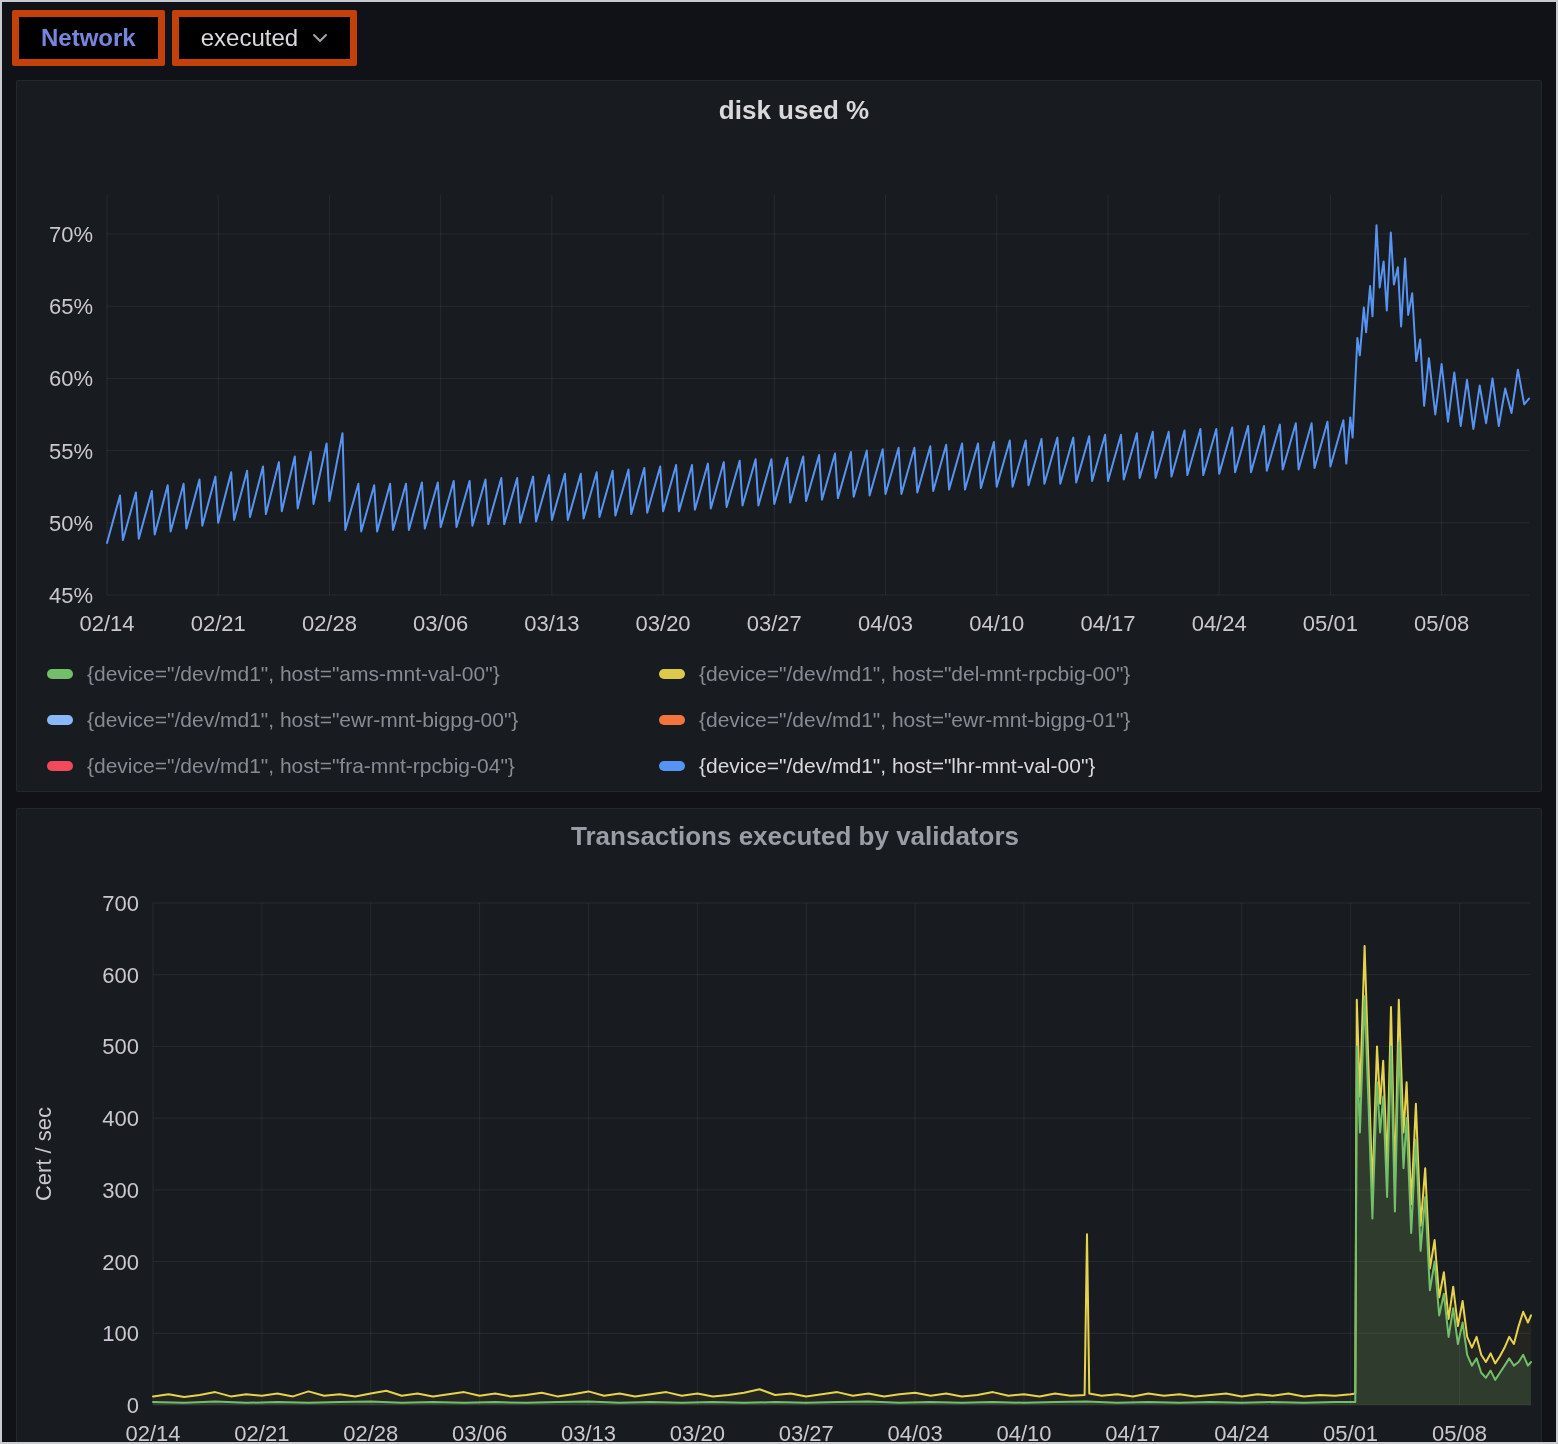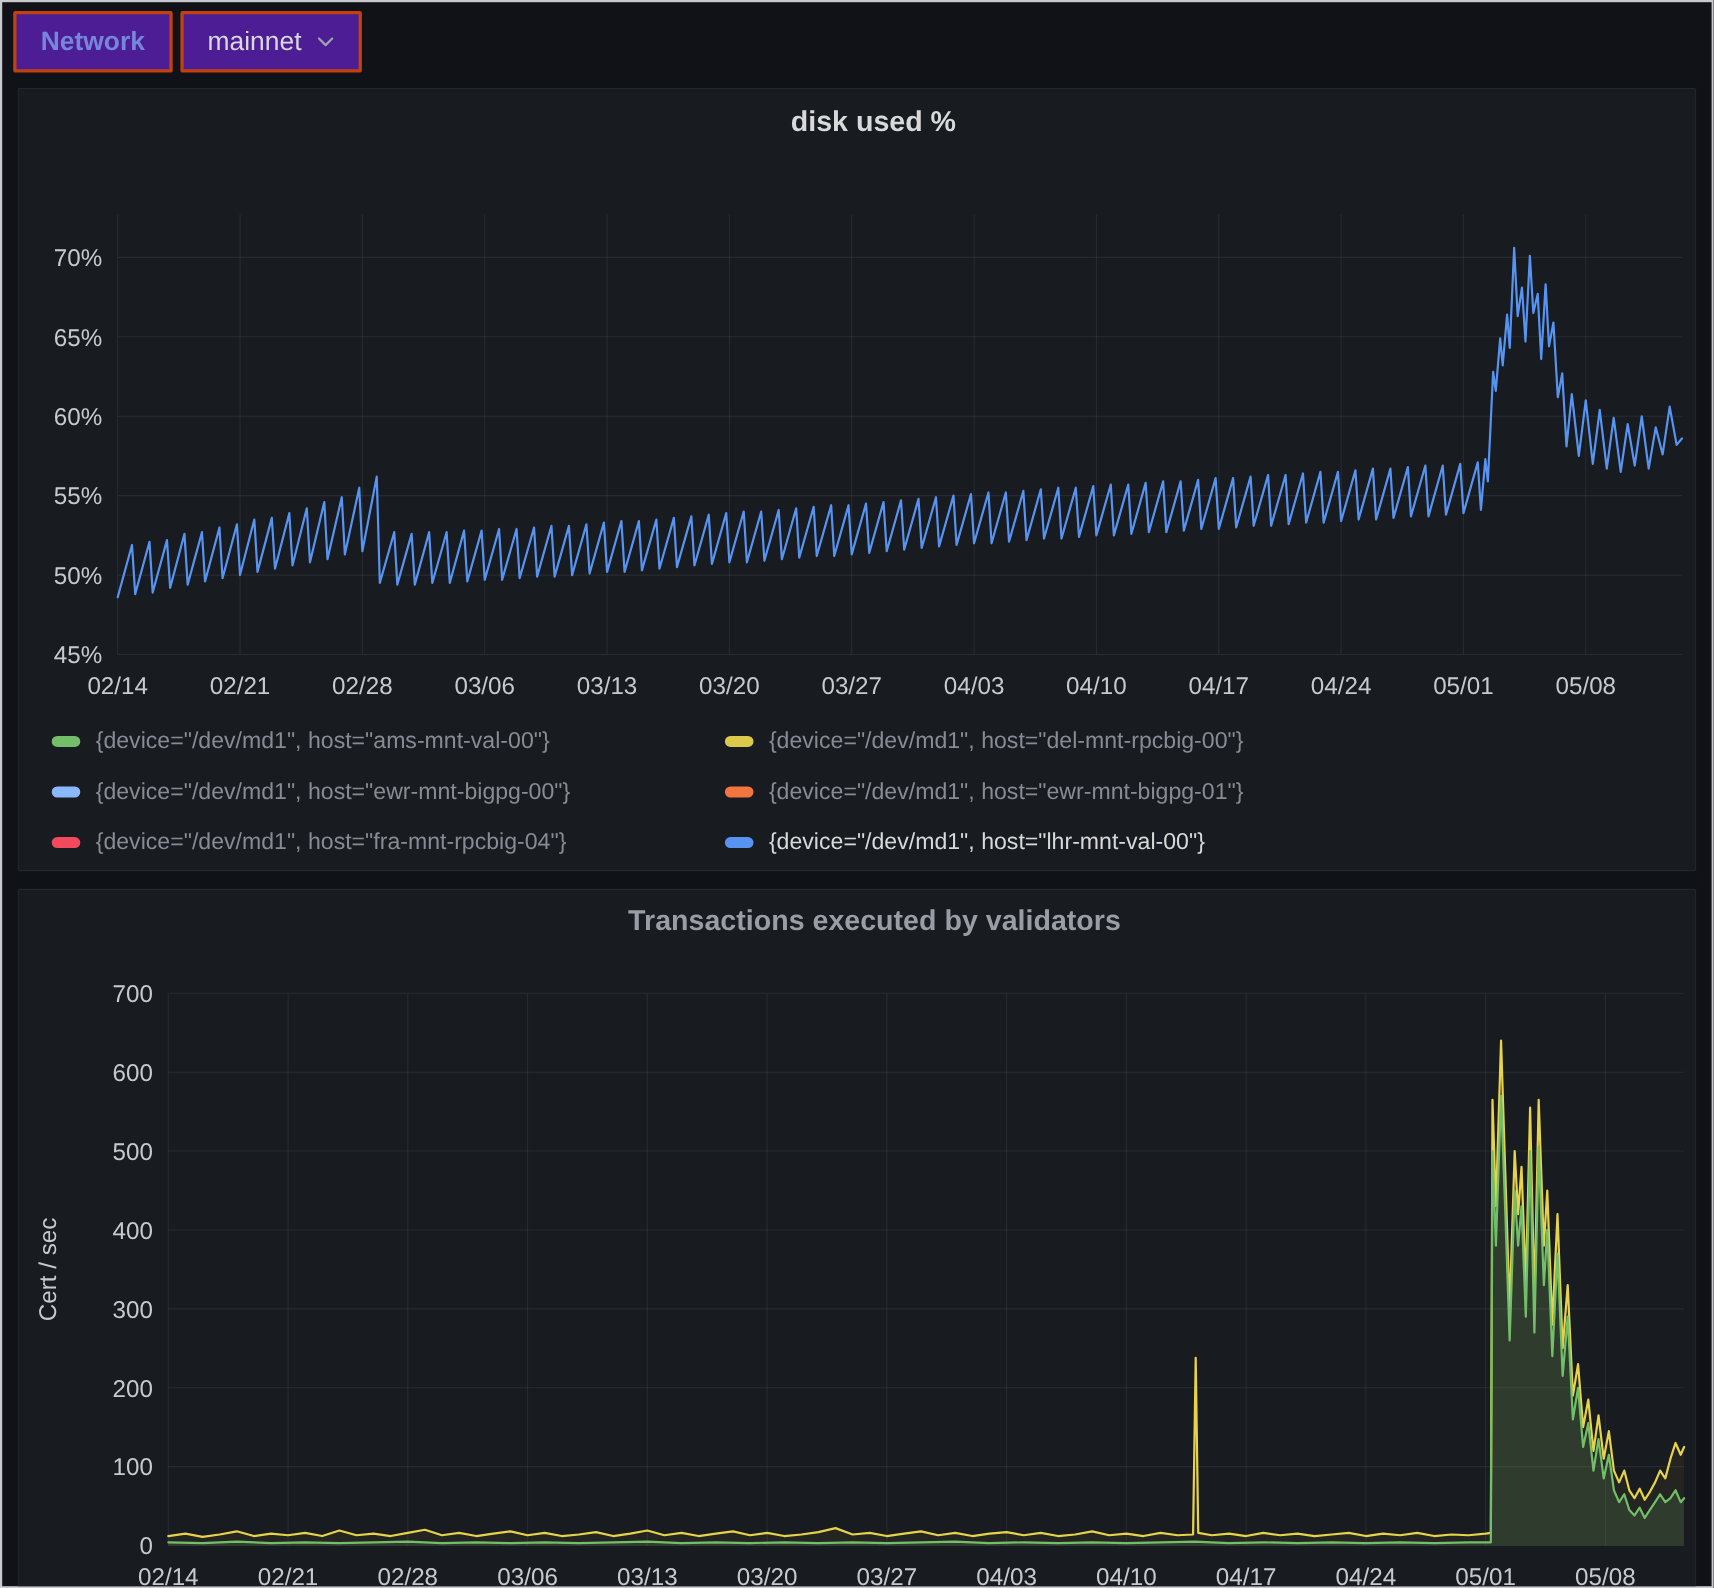--- a/index.html
+++ b/index.html
@@ -8,22 +8,22 @@
     position:relative;width:1558px;height:1444px;
     background:#111217;
     border:2px solid #c9cad0;
     font-family:"Liberation Sans", sans-serif;
     overflow:hidden;
   }
   
   .topbar{display:flex;gap:7px;padding:8px 0 8px 10px;align-items:center;}
   .var-box{
     height:56px;display:flex;align-items:center;
-    padding:0 22px;border:3px solid #c2410c;border-radius:2px;
-    background:#4c1d95;font-size:24px;
+    padding:0 22px;border:7px solid #c2410c;border-radius:2px;
+    background:#000000;font-size:24px;
   }
   .var-label{color:#7686DB;font-weight:600;}
   .var-value{color:#D8D9DA;font-weight:500;display:flex;align-items:center;gap:14px;cursor:pointer;}
   
   .panel{
     margin:0 14px;background:#181B1F;
     border:1px solid rgba(204,204,220,0.07);border-radius:2px;
     position:relative;
   }
   .panel-disk{margin-top:6px;height:712px;}
@@ -49,21 +49,21 @@
 <body>
 
 <div class="screen">
 
   <div class="topbar">
     <div class="var-box">
       <span class="var-label">Network</span>
     </div>
     <div class="var-box">
       <span class="var-value">
-        <span>mainnet</span>
+        <span>executed</span>
         <svg width="16" height="10" viewBox="0 0 16 10">
           <polyline points="2,2 8,8 14,2" fill="none" stroke="#A0A3AA" stroke-width="2" stroke-linecap="round" stroke-linejoin="round"></polyline>
         </svg>
       </span>
     </div>
   </div>
 
   <div class="panel panel-disk">
     <div class="panel-title-row">
       <span class="panel-title">disk used %</span>

